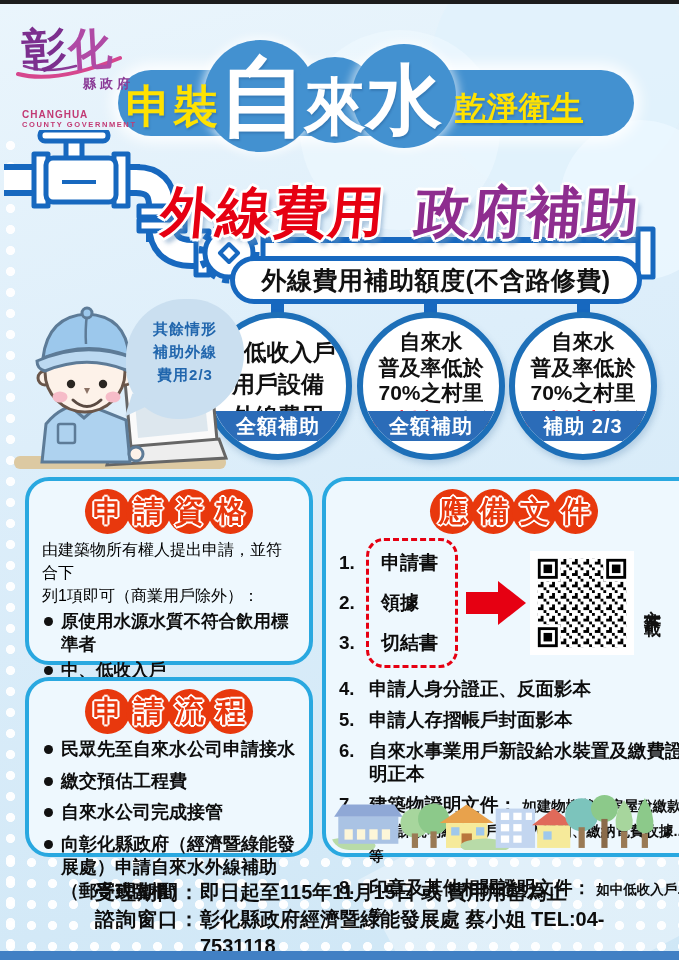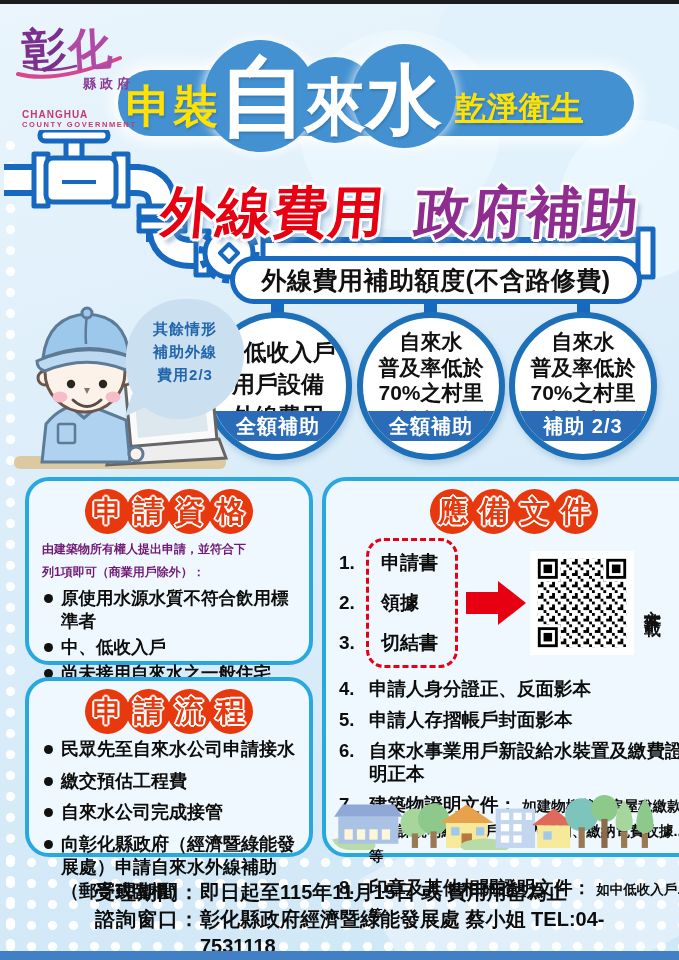--- a/index.html
+++ b/index.html
@@ -95,21 +95,21 @@
   
   .info-box { position:absolute; background:#eef8fe; border:4px solid #29a8e0; border-radius:24px;
               padding:6px 13px; z-index:3; }
   .box-qual { left:25px; top:477px; width:288px; height:188px; }
   .box-proc { left:25px; top:677px; width:288px; height:180px; }
   .box-docs { left:322px; top:477px; width:384px; height:380px; padding-bottom:60px; }
   .box-heading { text-align:center; margin:2px 0 4px 0; }
   .hchar { display:inline-flex; align-items:center; justify-content:center; width:45px; height:45px;
            border-radius:50%; background:#e8380d; margin:0 -2px; font-size:29px; font-weight:900; color:#e8380d;
            text-shadow:-2px 0 #fff,2px 0 #fff,0 -2px #fff,0 2px #fff,-1px -1px #fff,1px 1px #fff,1px -1px #fff,-1px 1px #fff; }
-  .intro { font-size:12px; font-weight:700; color:#701a75; line-height:23px; }
+  .intro { font-size:16px; font-weight:400; color:#000000; line-height:23px; }
   .blist { margin-top:3px; }
   .bitem { display:flex; font-size:17.5px; font-weight:900; color:#0d0d0d; line-height:22.5px; margin-bottom:3.5px;}
   .box-proc .bitem { font-size:18px; line-height:23.5px; margin-bottom:8px; }
   .dot { flex:none; width:9px; height:9px; border-radius:50%; background:#111; margin:7px 8px 0 2px; }
 
   
   .doc-top { display:flex; align-items:center; margin-top:2px; }
   .doc-nums { width:27px; font-size:19px; font-weight:900; color:#0d0d0d; line-height:40px; }
   .doc-dashed { border:3px dashed #e60012; border-radius:18px; padding:2px 12px;
                 font-size:19px; font-weight:900; color:#0d0d0d; line-height:40px; min-width:92px;}

